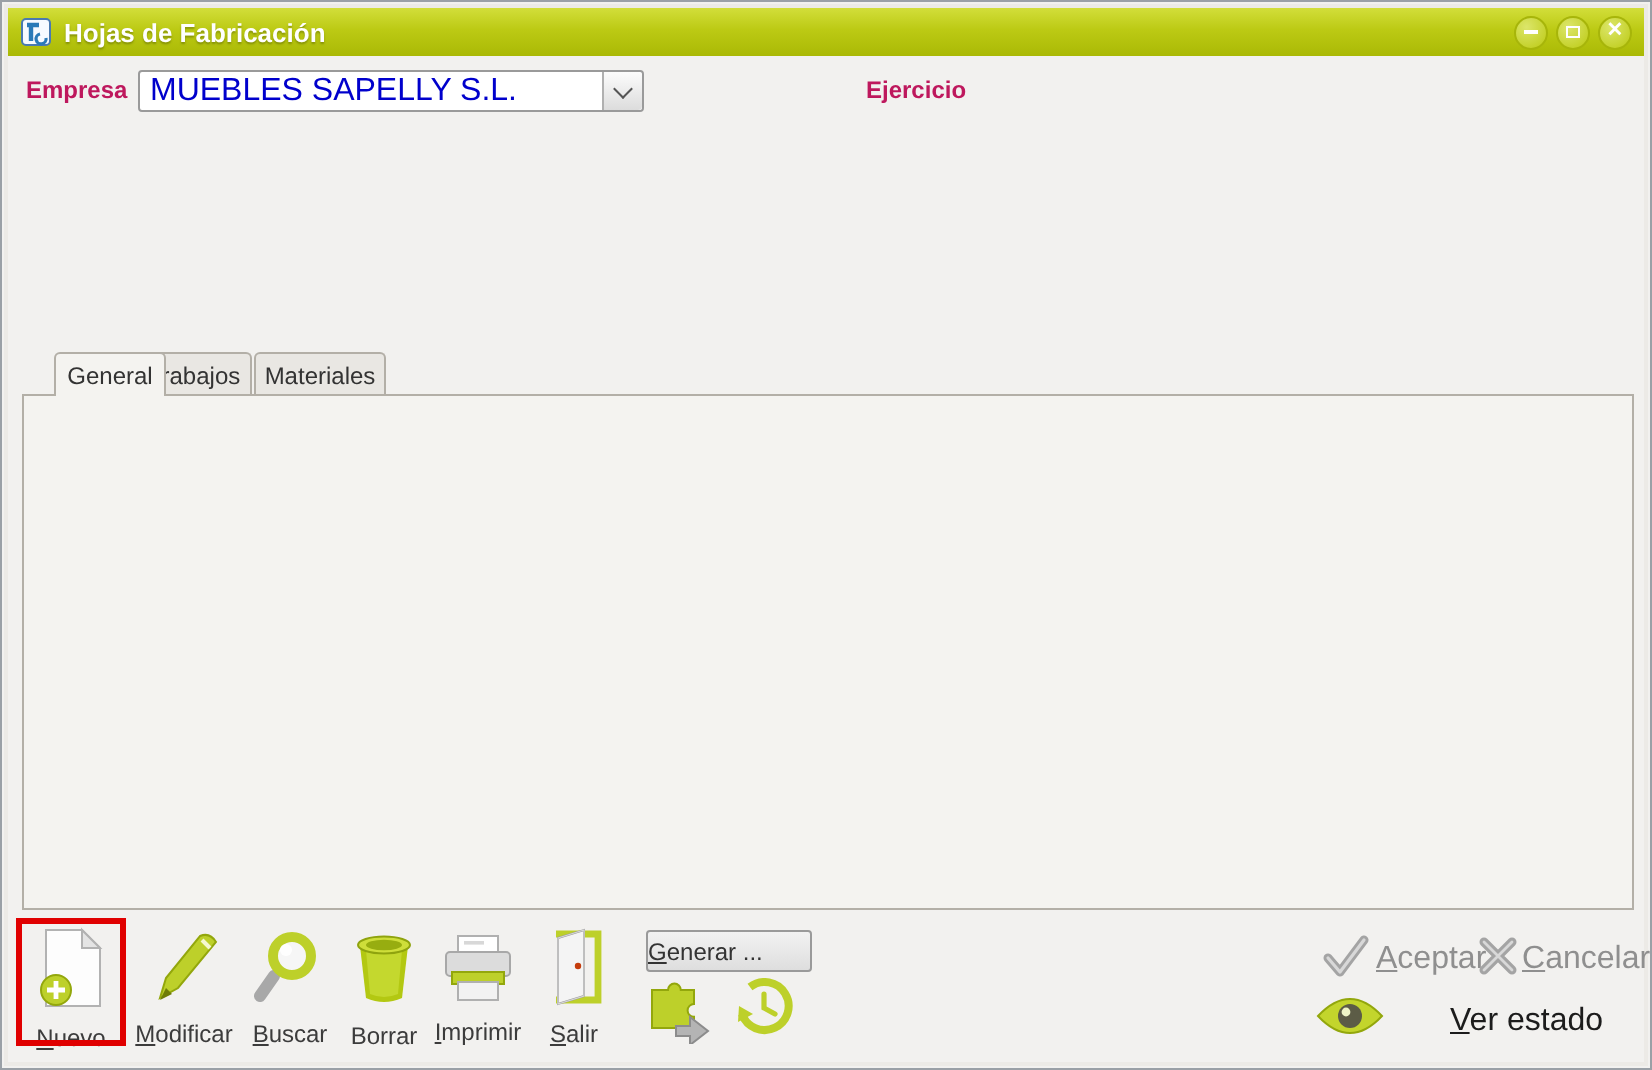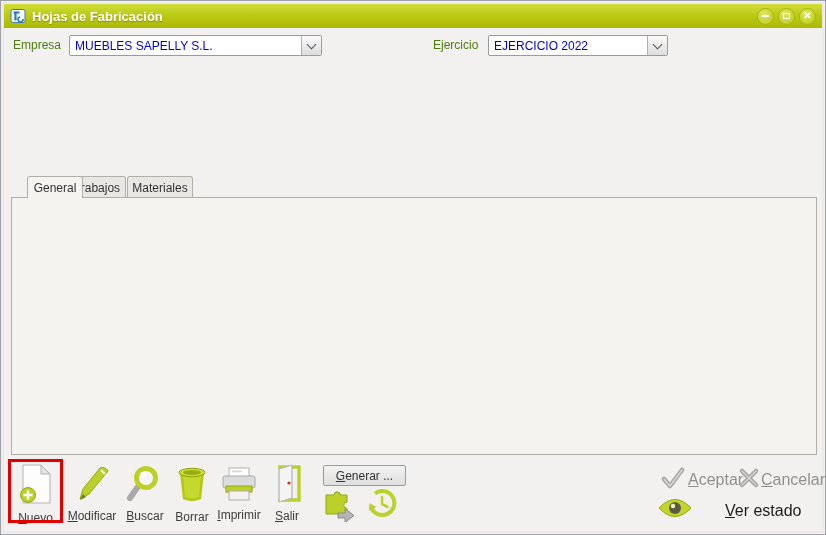--- a/index.html
+++ b/index.html
@@ -10,23 +10,23 @@
     background:linear-gradient(180deg,#d2de3a 0%,#bcca14 45%,#aab905 100%);
     display:flex;align-items:center;padding:0 6px;box-sizing:border-box;}
   .title-text{color:#fff;font-weight:bold;font-size:13px;margin-left:6px;text-shadow:0 1px 1px rgba(90,100,0,.5);}
   .win-btns{margin-left:auto;display:flex;gap:4px;}
   .win-btn{width:17px;height:17px;border-radius:50%;background:radial-gradient(circle at 35% 30%,#dce66a,#bcca14);
     border:1px solid #a7b50a;display:flex;align-items:center;justify-content:center;color:#fff;font-size:10px;font-weight:bold;box-sizing:border-box;}
   .glyph-min{width:7px;height:2px;background:#fff;}
   .glyph-max{width:7px;height:6px;border:1.6px solid #fff;box-sizing:border-box;}
   .glyph-close{color:#fff;font-size:10px;font-weight:bold;line-height:1;}
   
-  .lbl{font-weight:normal;color:#4d7c0f;font-size:12px;}
+  .lbl{font-weight:bold;color:#be185d;font-size:12px;}
   .combo{position:absolute;height:21px;background:#fff;border:1px solid #9a9a9a;border-radius:2px;box-sizing:border-box;display:flex;align-items:center;}
-  .combo-text{flex:1;color:#0000cc;font-size:12px;padding:0 5px;white-space:nowrap;overflow:hidden;}
+  .combo-text{flex:1;color:#0000cc;font-size:16px;padding:0 5px;white-space:nowrap;overflow:hidden;}
   .combo-btn{width:19px;height:100%;background:linear-gradient(180deg,#fcfcfc,#dcdcdc);border-left:1px solid #b0b0b0;border-radius:0 2px 2px 0;display:flex;align-items:center;justify-content:center;}
   .chev-d{width:6px;height:6px;border-left:1.6px solid #555;border-bottom:1.6px solid #555;transform:rotate(-45deg);margin-top:-3px;}
   .chev-u{width:6px;height:6px;border-left:1.6px solid #555;border-bottom:1.6px solid #555;transform:rotate(135deg);margin-bottom:-3px;}
   
   .list{position:absolute;left:10px;top:57px;width:806px;height:111px;background:#fff;border:1px solid #8a8a8a;box-sizing:border-box;}
   .listrow{position:absolute;left:1px;right:18px;top:2px;height:17px;background:#1370cd;color:#fff;
     font-family:"DejaVu Sans Mono","Liberation Mono",monospace;font-size:12px;line-height:17px;white-space:pre;overflow:hidden;}
   .vscroll{position:absolute;top:1px;bottom:1px;right:1px;width:16px;background:#f2f2f2;border-left:1px solid #d0d0d0;}
   .vs-btn{position:absolute;left:0;width:100%;height:15px;display:flex;align-items:center;justify-content:center;background:#f2f2f2;}
   
@@ -45,21 +45,21 @@
   .groupbox{position:absolute;border:1px solid #cbc7bf;border-radius:2px;box-shadow:inset 0 0 0 1px #fbfaf8;box-sizing:border-box;}
   .checkbox{position:absolute;width:13px;height:13px;background:#fff;border:1px solid #a8a8a8;border-radius:2px;box-sizing:border-box;}
   .checkbox:after{content:"";position:absolute;left:2px;top:2px;width:7px;height:4px;border-left:2px solid #b4b4b4;border-bottom:2px solid #b4b4b4;transform:rotate(-45deg);}
   .gray-lbl{color:#9a9a9a;}
   
   .tb-item{position:absolute;width:62px;text-align:center;}
   .tb-item .tb-label{display:block;font-size:12px;color:#3c3c3c;margin-top:2px;}
   .mnemonic::first-letter{text-decoration:underline;}
   .highlight-box{position:absolute;left:7px;top:458px;width:55px;height:64px;border:3px solid #e00000;box-sizing:border-box;z-index:5;}
   .btn{position:absolute;background:linear-gradient(180deg,#f2f2f2,#dedede);border:1px solid #9a9a9a;border-radius:2px;
-    font-size:12px;color:#333;text-align:center;box-sizing:border-box;}
+    font-size:12px;color:#333;box-sizing:border-box;}
   .action-lbl{display:inline-block;font-size:16px;}
   .disabled-lbl{color:#8f8f8f;}
   .icon{display:inline-block;line-height:0;}
 </style>
 </head>
 <body>
 
 <div class="window">
   <div class="frame-inner"></div>
 
@@ -86,26 +86,20 @@
   </div>
 
   <span class="lbl" style="position:absolute;left:12px;top:37px;">Empresa</span>
   <div class="combo" style="left:68px;top:34px;width:253px;">
     <span class="combo-text">MUEBLES SAPELLY S.L.</span>
     <span class="combo-btn">
         <span class="chev-d"></span>
       </span>
   </div>
   <span class="lbl" style="position:absolute;left:432px;top:37px;">Ejercicio</span>
-  <div class="combo" style="left:487px;top:34px;width:180px;">
-    <span class="combo-text">EJERCICIO 2022</span>
-    <span class="combo-btn">
-        <span class="chev-d"></span>
-      </span>
-  </div>
 
 
   <div class="tab active" style="left:10px;width:56px;">General</div>
   <div class="tab" style="left:67px;width:58px;">Trabajos</div>
   <div class="tab" style="left:126px;width:66px;">Materiales</div>
 
   <div class="panel"></div>
 
   <span class="flabel" style="left:22px;top:207px;">Número</span>
   <div class="field right" style="left:20px;top:221px;width:88px;height:19px;">1</div>

